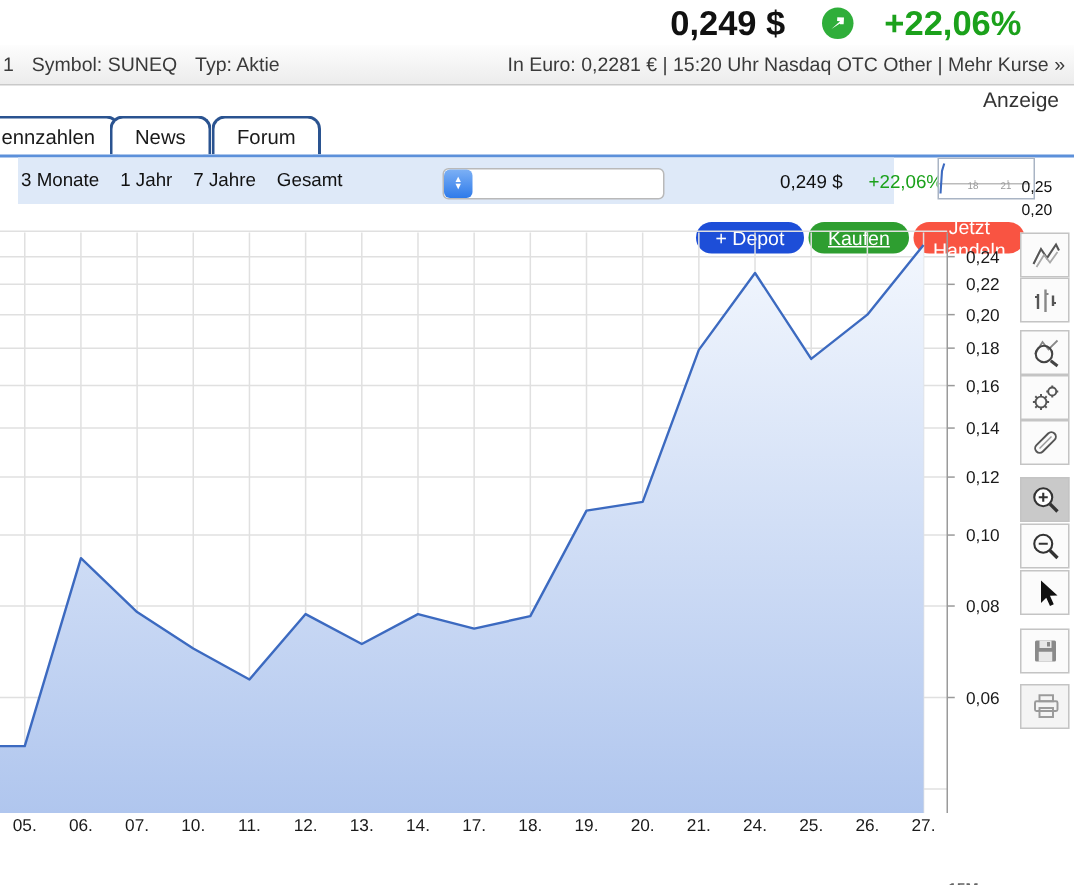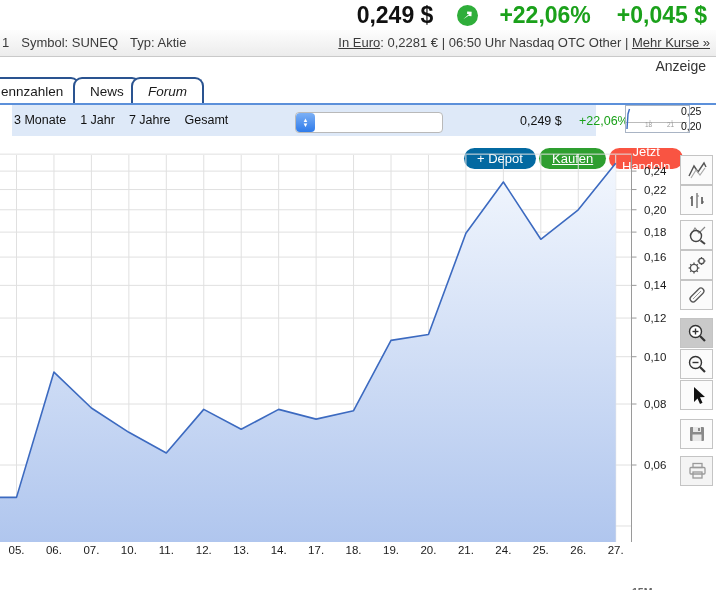--- a/index.html
+++ b/index.html
@@ -17,34 +17,34 @@
   #quote-pct{margin-right:26px;}
 
   
   #info-bar{top:30px;left:0;width:716px;height:26px;
             background:linear-gradient(#fdfdfd,#ececec);
             border-bottom:1px solid #c9c9c9;
             font-size:13px;color:#3a3a3a;}
   #info-left{left:2px;top:5px;display:flex;}
   #info-right{right:6px;top:5px;white-space:nowrap;}
   .info-gap{margin-right:12px;}
-  .ulink{text-decoration:underline;color:#3a3a3a;cursor:pointer;}
+  .ulink{color:#3a3a3a;cursor:pointer;}
 
   
   #ad-label{top:58px;right:10px;font-size:14px;color:#333;}
 
   
   #tabs-row{top:72px;left:0;width:668px;height:31px;}
   .tab{position:absolute;top:5px;height:24px;background:#fff;
        border:2px solid #2a5390;border-bottom:none;border-radius:9px 9px 0 0;
        font-size:13.5px;color:#1a1a1a;display:flex;align-items:center;
        padding:0 15px;cursor:pointer;}
   #tab-0{left:-16px;}
   #tab-1{left:73px;}
-  #tab-2{left:131px;font-style:italic;}
+  #tab-2{left:141px;}
   #blue-sep{top:103px;left:0;width:716px;height:2px;background:#5c90da;}
 
   .pill{position:absolute;top:76px;height:21px;border-radius:11px;color:#fff;
         font-size:13px;display:flex;align-items:center;padding:0 13px;cursor:pointer;border:none;}
   #btn-depot{left:464px;}
   #btn-kaufen{left:539px;text-decoration:underline;}
   #btn-handeln{left:609px;}
 
   
   #toolbar{top:105px;left:12px;width:584px;height:31px;background:#dee9f8;}
@@ -52,21 +52,21 @@
   .range-item{cursor:pointer;}
   #exchange-select{left:283px;top:7px;width:146px;height:19px;background:#fff;
      border:1px solid #b9b9b9;border-radius:4px;display:flex;align-items:center;cursor:pointer;}
   #exchange-label{font-size:12.5px;color:#111;padding-left:8px;flex:1;}
   #select-arrows{width:19px;height:19px;border-radius:4px;
      background:linear-gradient(#7cb0f5,#2f7bea);display:flex;flex-direction:column;
      align-items:center;justify-content:center;color:#fff;font-size:6px;line-height:5px;}
   #tb-quote{left:508px;top:9px;font-size:12.5px;color:#111;}
   #tb-change{left:567px;top:9px;font-size:12.5px;color:#1ba11b;}
   #mini-chart{left:613px;top:0px;width:63px;height:26px;background:#fff;border:1px solid #a9b4c4;}
-  .mini-ylab{position:absolute;left:681px;font-size:10.5px;color:#111;}
+  .mini-ylab{position:absolute;left:681px;font-size:10.5px;color:#111;margin-top:14px;}
   .mini-xlab{position:absolute;font-size:6.5px;color:#999;top:16px;}
 
   
   #chart-area{top:140px;left:0;width:716px;height:450px;}
 
   
   .tool{position:absolute;left:680px;width:33px;height:30px;background:#fbfbfb;
         border:1px solid #c4c4c4;box-sizing:border-box;cursor:pointer;
         display:flex;align-items:center;justify-content:center;}
   .tool.active{background:#c9c9c9;}
@@ -77,48 +77,47 @@
 
 <div id="quote-row" class="abs">
   <div id="quote-line" class="abs">
     <span class="big-price">0,249 $</span>
     <span id="quote-icon">
       <svg width="13" height="13" viewBox="0 0 13 13">
         <path d="M2.5 10.5 L8 5 L6 5 L6 2.5 L10.5 2.5 L10.5 7 L8 7 L8 6.5 Z" fill="#fff" transform="rotate(3 6 6)"></path>
       </svg>
     </span>
     <span id="quote-pct" class="big-green">+22,06%</span>
-    <span class="big-green">+0,045 $</span>
   </div>
 </div>
 
 <div id="info-bar" class="abs">
   <div id="info-left" class="abs">
     <span class="info-gap">1</span>
     <span class="info-gap">Symbol: SUNEQ</span>
     <span>Typ: Aktie</span>
   </div>
   <div id="info-right" class="abs">
-    <span class="ulink">In Euro</span><span>: 0,2281 € | 06:50 Uhr Nasdaq OTC Other | </span><span class="ulink">Mehr Kurse »</span>
+    <span class="ulink">In Euro</span><span>: 0,2281 € | 15:20 Uhr Nasdaq OTC Other | </span><span class="ulink">Mehr Kurse »</span>
   </div>
 </div>
 
 <div id="ad-label" class="abs">Anzeige</div>
 
 <div id="tabs-row" class="abs">
   <div id="tab-0" class="tab">
     <span>ennzahlen</span>
   </div>
   <div id="tab-1" class="tab">
     <span>News</span>
   </div>
   <div id="tab-2" class="tab">
     <span>Forum</span>
   </div>
-  <button id="btn-depot" class="pill" style="background: #0369a1;">
+  <button id="btn-depot" class="pill" style="background: #1d4ed8;">
     <span>+ Depot</span>
   </button>
   <button id="btn-kaufen" class="pill" style="background: rgb(46, 158, 48);">
     <span>Kaufen</span>
   </button>
   <button id="btn-handeln" class="pill" style="background: rgb(249, 84, 66);">
     <span>Jetzt Handeln</span>
   </button>
 </div>
 <div id="blue-sep" class="abs"></div>

